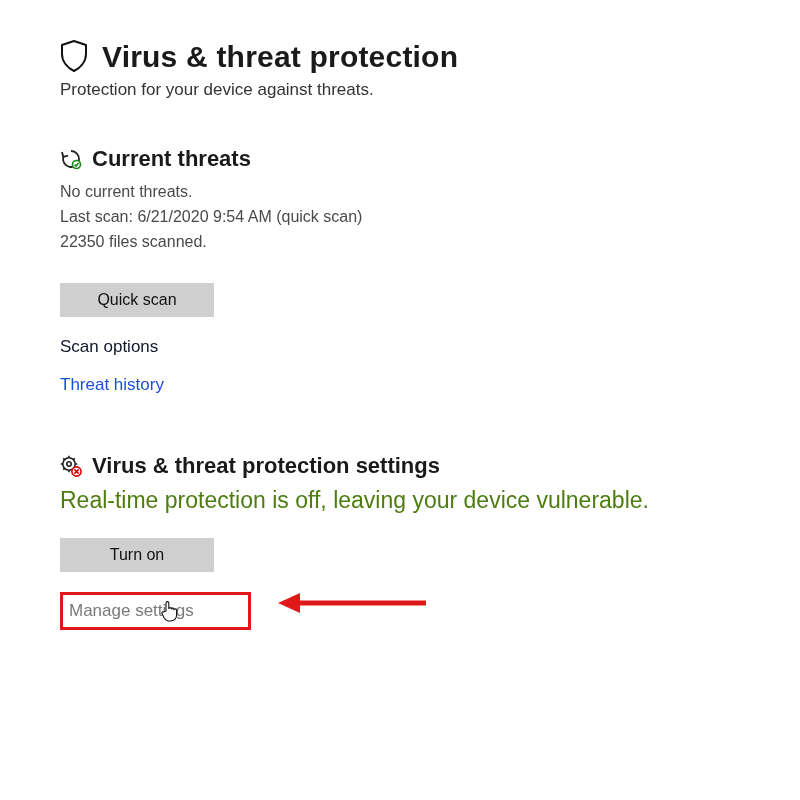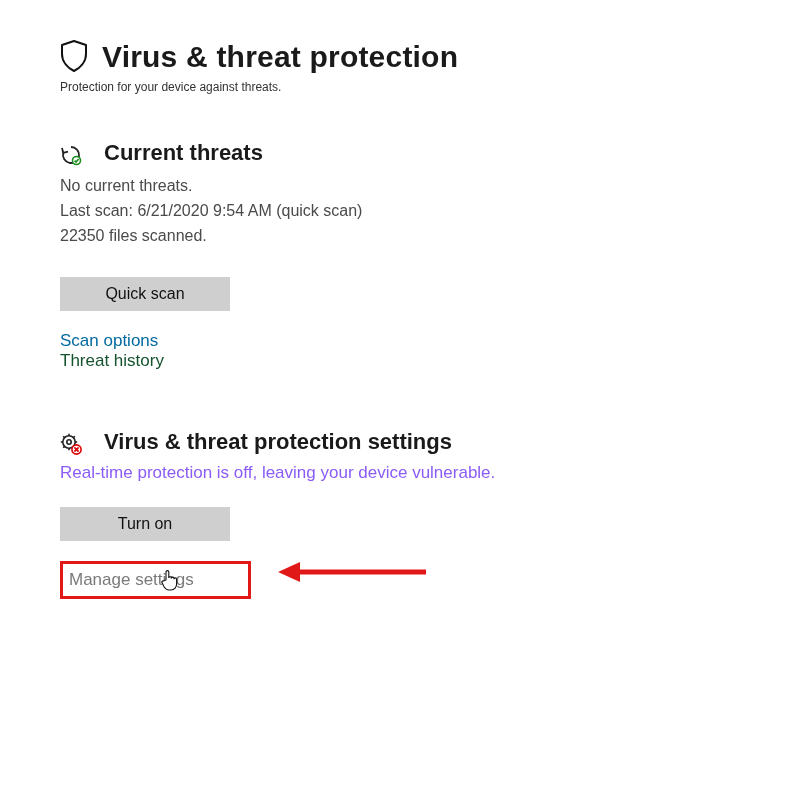--- a/index.html
+++ b/index.html
@@ -21,28 +21,28 @@
     align-items: flex-start;
     gap: 14px;
     margin-bottom: 6px;
   }
   .page-title {
     font-size: 30px;
     font-weight: 600;
     letter-spacing: 0.2px;
   }
   .subtitle {
-    font-size: 12px;
+    font-size: 17px;
     color: #333;
     margin-bottom: 46px;
   }
   .section-head {
     display: flex;
-    align-items: flex-end;
-    gap: 22px;
+    align-items: center;
+    gap: 10px;
     margin-bottom: 8px;
   }
   .section-title {
     font-size: 22px;
     font-weight: 600;
   }
   .info-line {
     font-size: 16px;
     color: #4a4a4a;
     line-height: 1.55;
@@ -50,51 +50,52 @@
   .block {
     margin-bottom: 5px;
   }
   .gray-btn {
     display: inline-block;
     background: #cfcfcf;
     border: none;
     color: #111;
     font-size: 16px;
     padding: 8px 0;
-    width: 170px;
+    width: 154px;
     text-align: center;
     cursor: pointer;
     margin-top: 24px;
   }
   .link {
     display: inline-block;
-    color: #0369a1;
+    color: #0f172a;
     font-size: 17px;
     cursor: pointer;
     margin-top: 20px;
   }
   .link2 {
     display: inline-block;
-    color: #14532d;
-    font-size: 17px;
-    cursor: pointer;
+    color: #1d4ed8;
+    font-size: 17px;
+    cursor: pointer;
+    margin-top: 18px;
   }
   .muted-link {
     display: inline-block;
     color: #7a7a7a;
     font-size: 17px;
     cursor: pointer;
     position: relative;
   }
   .settings-section {
     margin-top: 58px;
   }
   .warning-line {
-    font-size: 17px;
-    color: #8b5cf6;
+    font-size: 23px;
+    color: #4d7c0f;
     margin-top: 4px;
   }
   .highlight-box {
     display: inline-block;
     border: 3px solid #e11818;
     padding: 6px 54px 6px 6px;
     margin-top: 20px;
     position: relative;
   }
   

